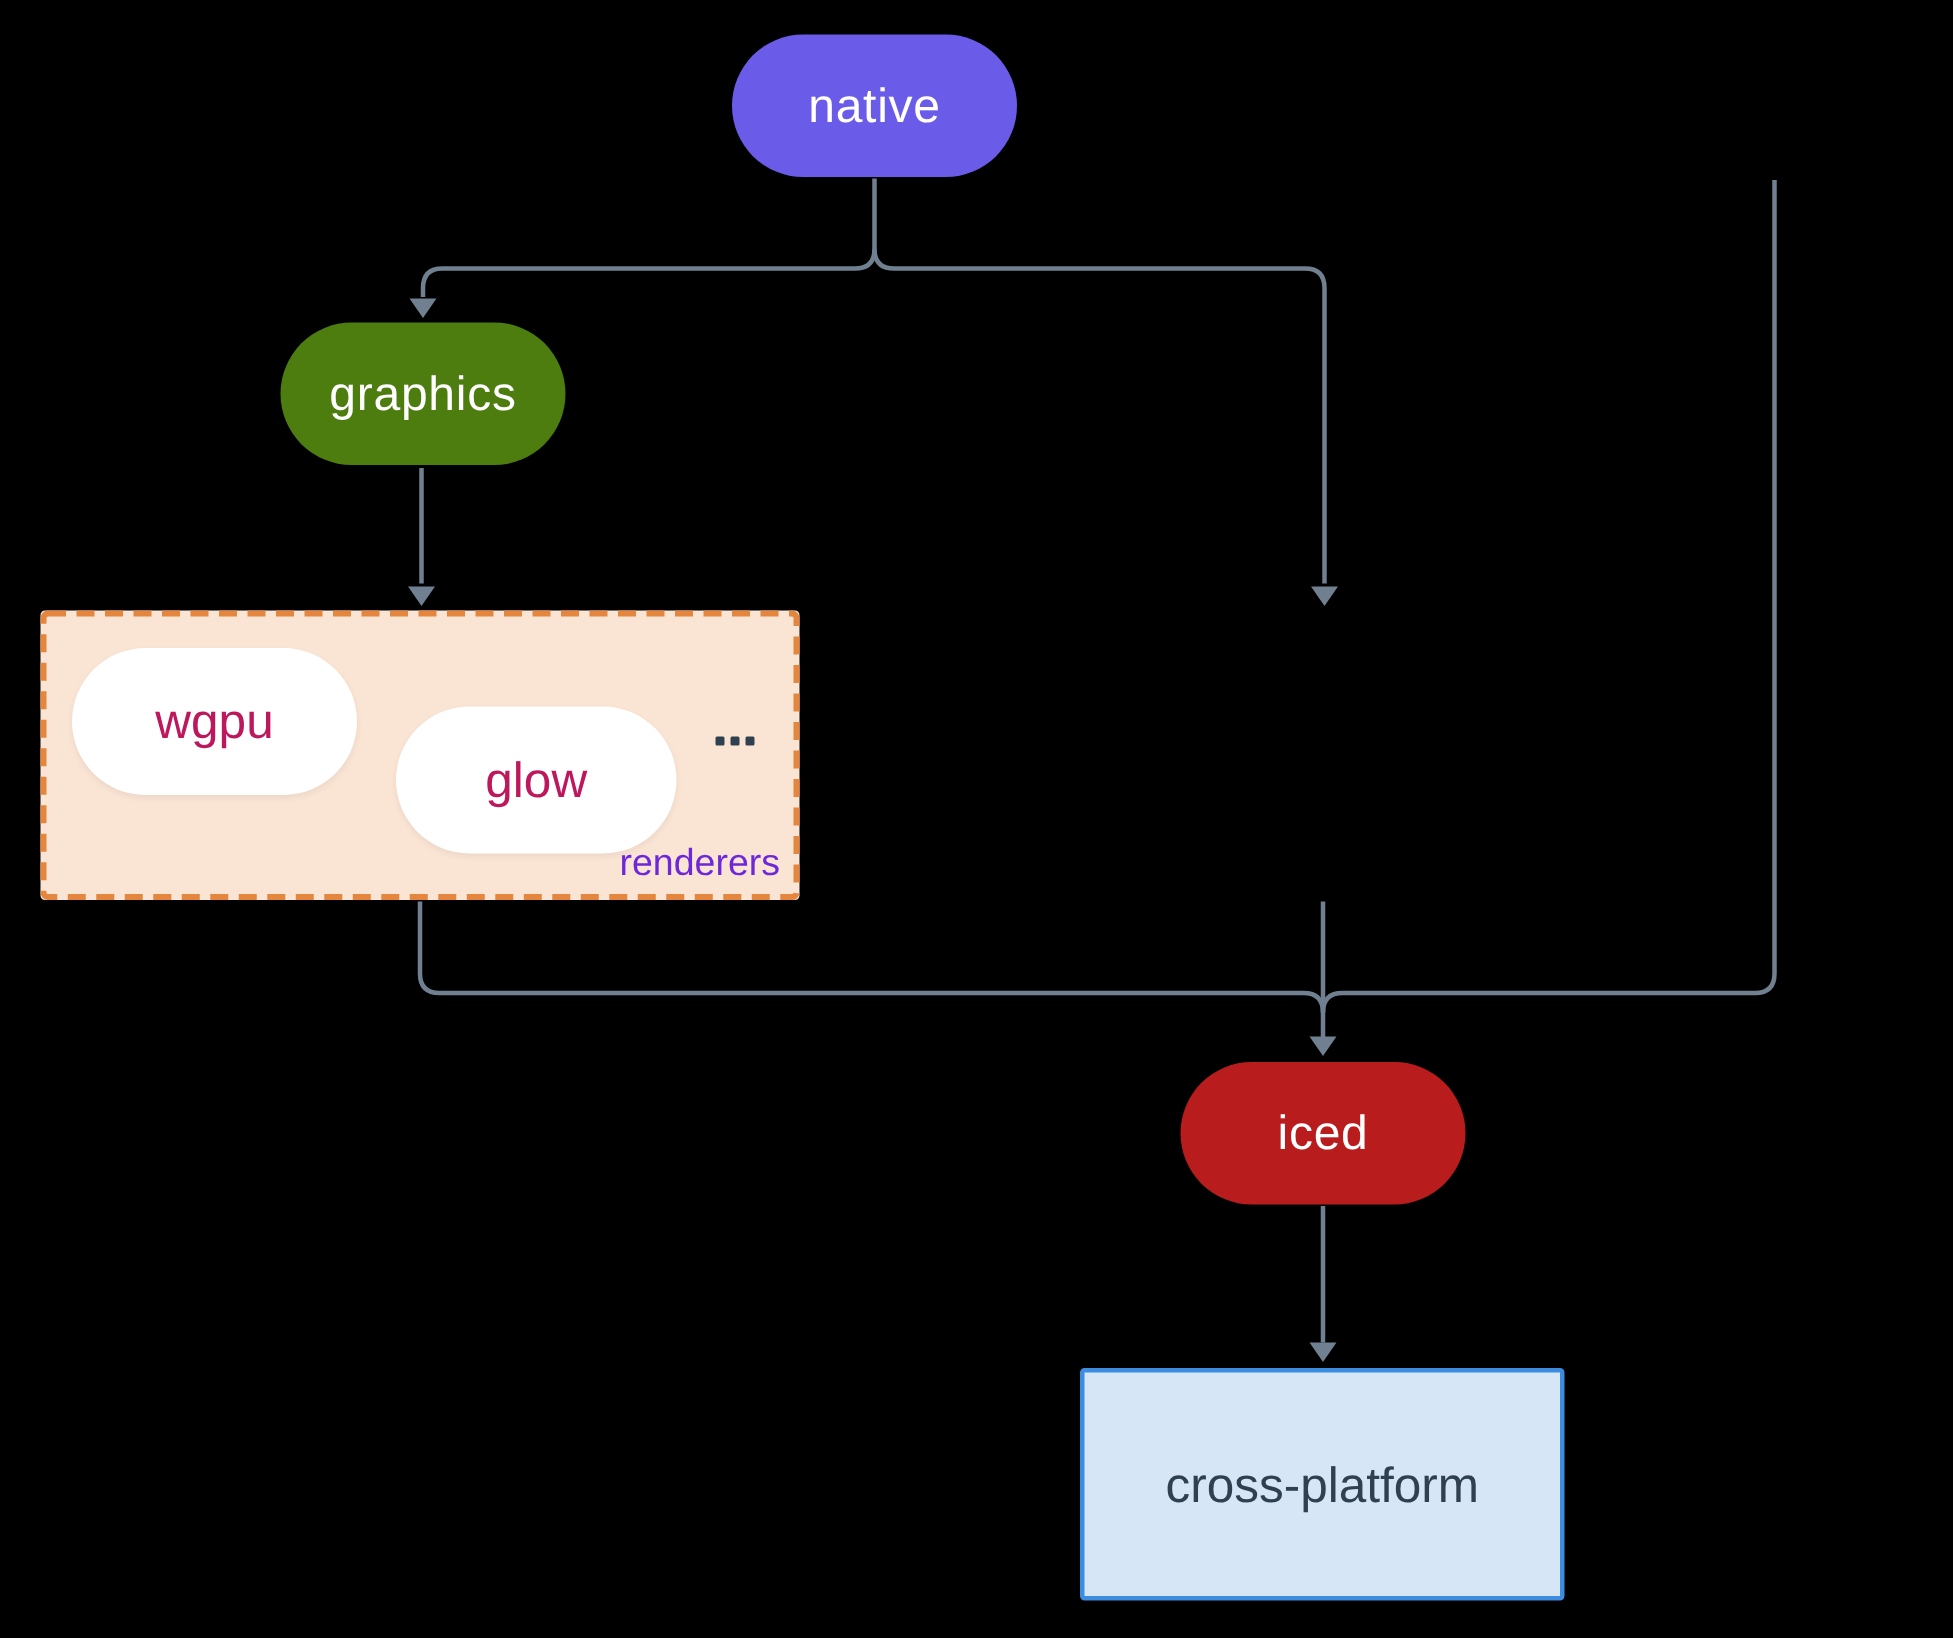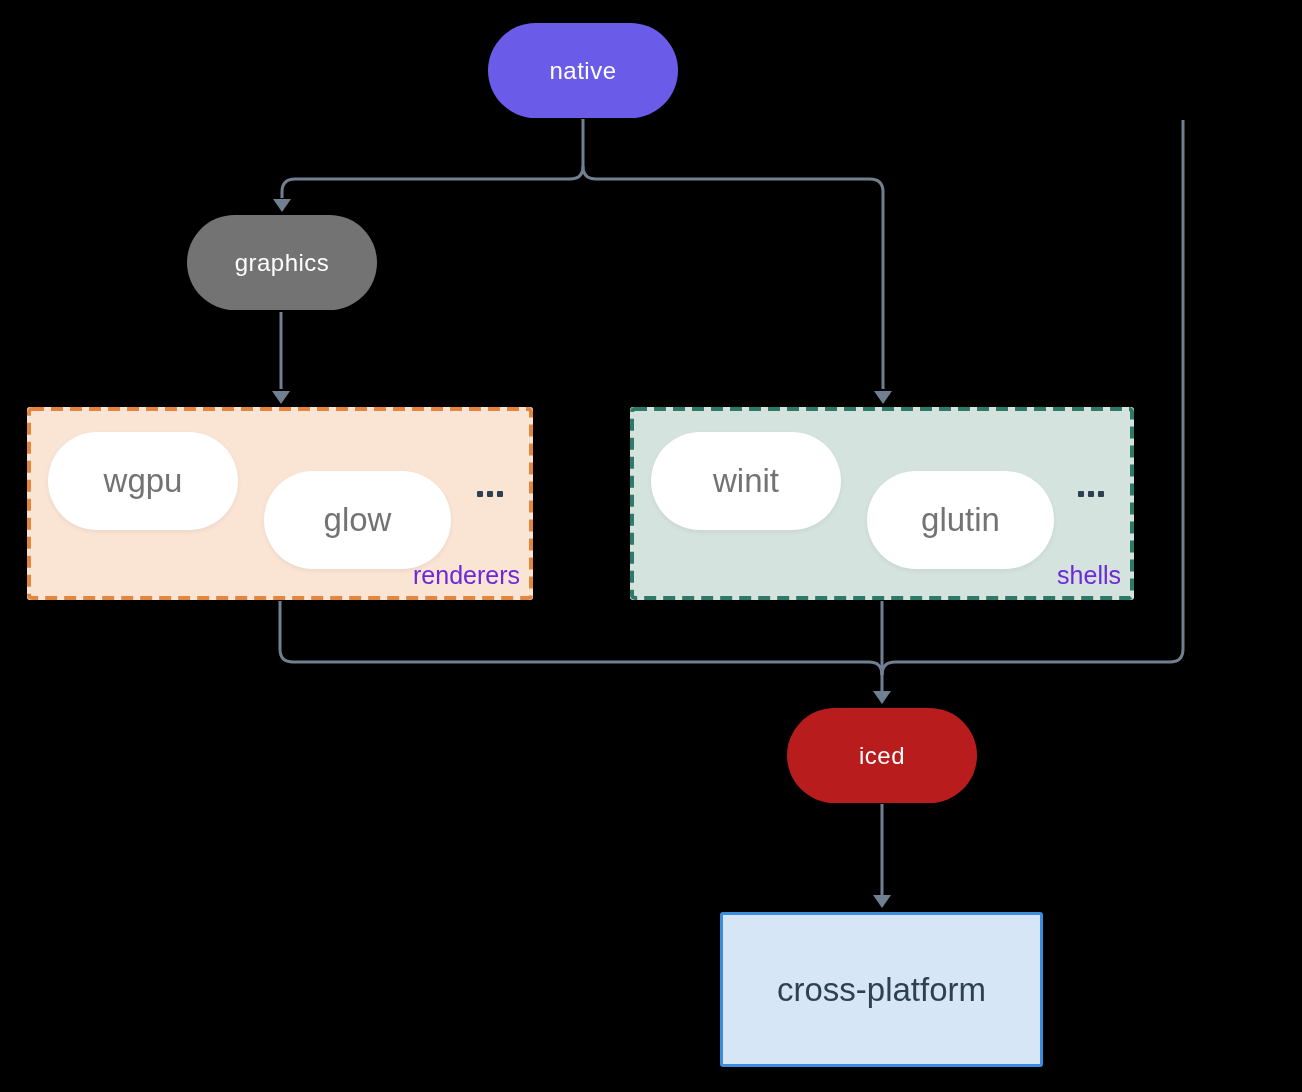--- a/index.html
+++ b/index.html
@@ -22,26 +22,26 @@
     z-index: 1;
   }
   .pill {
     position: absolute;
     z-index: 2;
     display: flex;
     align-items: center;
     justify-content: center;
     border-radius: 48px;
     color: #ffffff;
-    font-size: 24px;
+    font-size: 32px;
     letter-spacing: 0.5px;
   }
   .pill-native   { left: 488px; top: 23px;  width: 190px; height: 95px; background: #6a5ce8; }
   .pill-web      { left: 1088px; top: 23px; width: 190px; height: 96px; background: #6a5ce8; }
-  .pill-graphics { left: 187px; top: 215px; width: 190px; height: 95px; background: #737373; }
+  .pill-graphics { left: 187px; top: 215px; width: 190px; height: 95px; background: #4d7c0f; }
   .pill-iced     { left: 787px; top: 708px; width: 190px; height: 95px; background: #b91c1c; }
 
   .group {
     position: absolute;
     z-index: 2;
     border-radius: 3px;
   }
   .group-renderers { left: 27px;  top: 407px; width: 506px; height: 193px; background: #fae4d4; }
   .group-shells    { left: 630px; top: 407px; width: 504px; height: 193px; background: #d4e3dd; }
   .group svg.dash-border {
@@ -50,21 +50,21 @@
     width: 100%; height: 100%;
     overflow: visible;
   }
   .white-pill {
     position: absolute;
     display: flex;
     align-items: center;
     justify-content: center;
     background: #ffffff;
     border-radius: 49px;
-    color: #737373;
+    color: #be185d;
     font-size: 33px;
     box-shadow: 0 2px 5px rgba(0,0,0,0.06);
     top: 25px;
     height: 98px;
   }
   .wp-1 { left: 21px;  width: 190px; }
   .wp-2 { left: 237px; width: 187px; margin-top: 39px; }
   .dots {
     position: absolute;
     top: 84px;
@@ -150,37 +150,20 @@
       <span>glow</span>
     </div>
     <div class="dots">
         <i></i>
         <i></i>
         <i></i>
       </div>
     <div class="group-label">renderers</div>
   </div>
 
-  <div class="group group-shells">
-    <svg class="dash-border" viewBox="0 0 504 193" xmlns="http://www.w3.org/2000/svg" preserveAspectRatio="none">
-      <rect x="2" y="2" width="500" height="189" rx="3" fill="none" stroke="#2d7a6b" stroke-width="4" stroke-dasharray="12 7"></rect>
-    </svg>
-    <div class="white-pill wp-1">
-      <span>winit</span>
-    </div>
-    <div class="white-pill wp-2">
-      <span>glutin</span>
-    </div>
-    <div class="dots">
-        <i></i>
-        <i></i>
-        <i></i>
-      </div>
-    <div class="group-label">shells</div>
-  </div>
 
   <div class="pill pill-iced">
     <span>iced</span>
   </div>
 
   <div class="app-box">
     <div>cross-platform</div>
   </div>
 
 </div>

